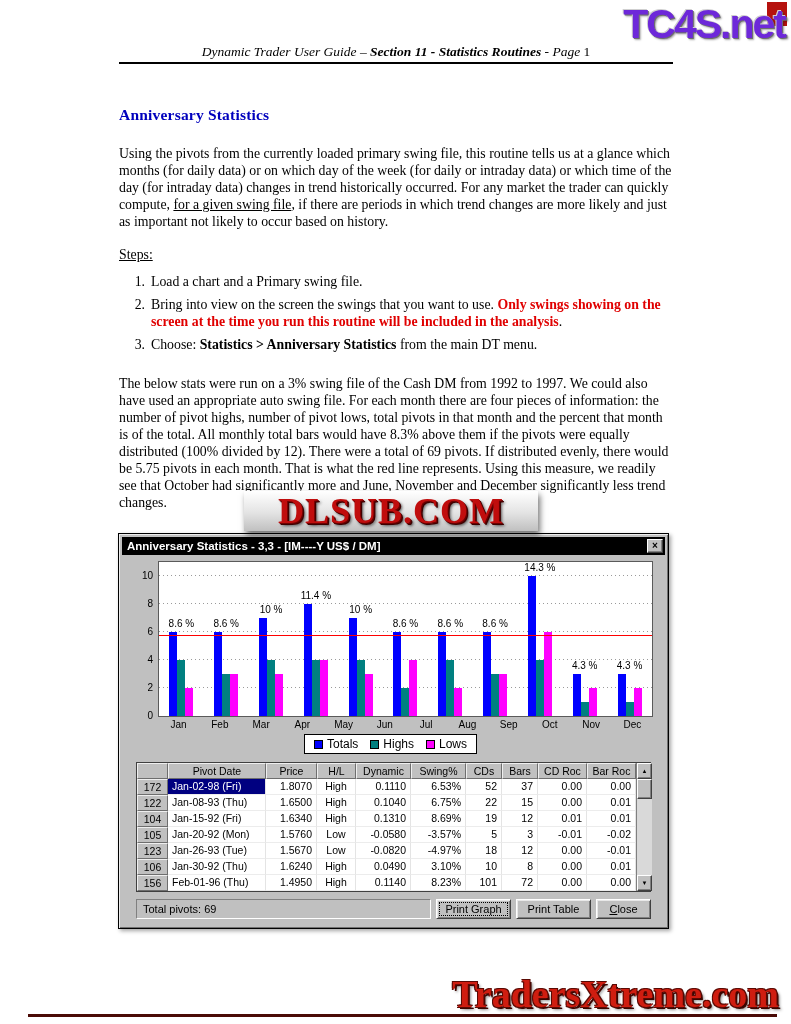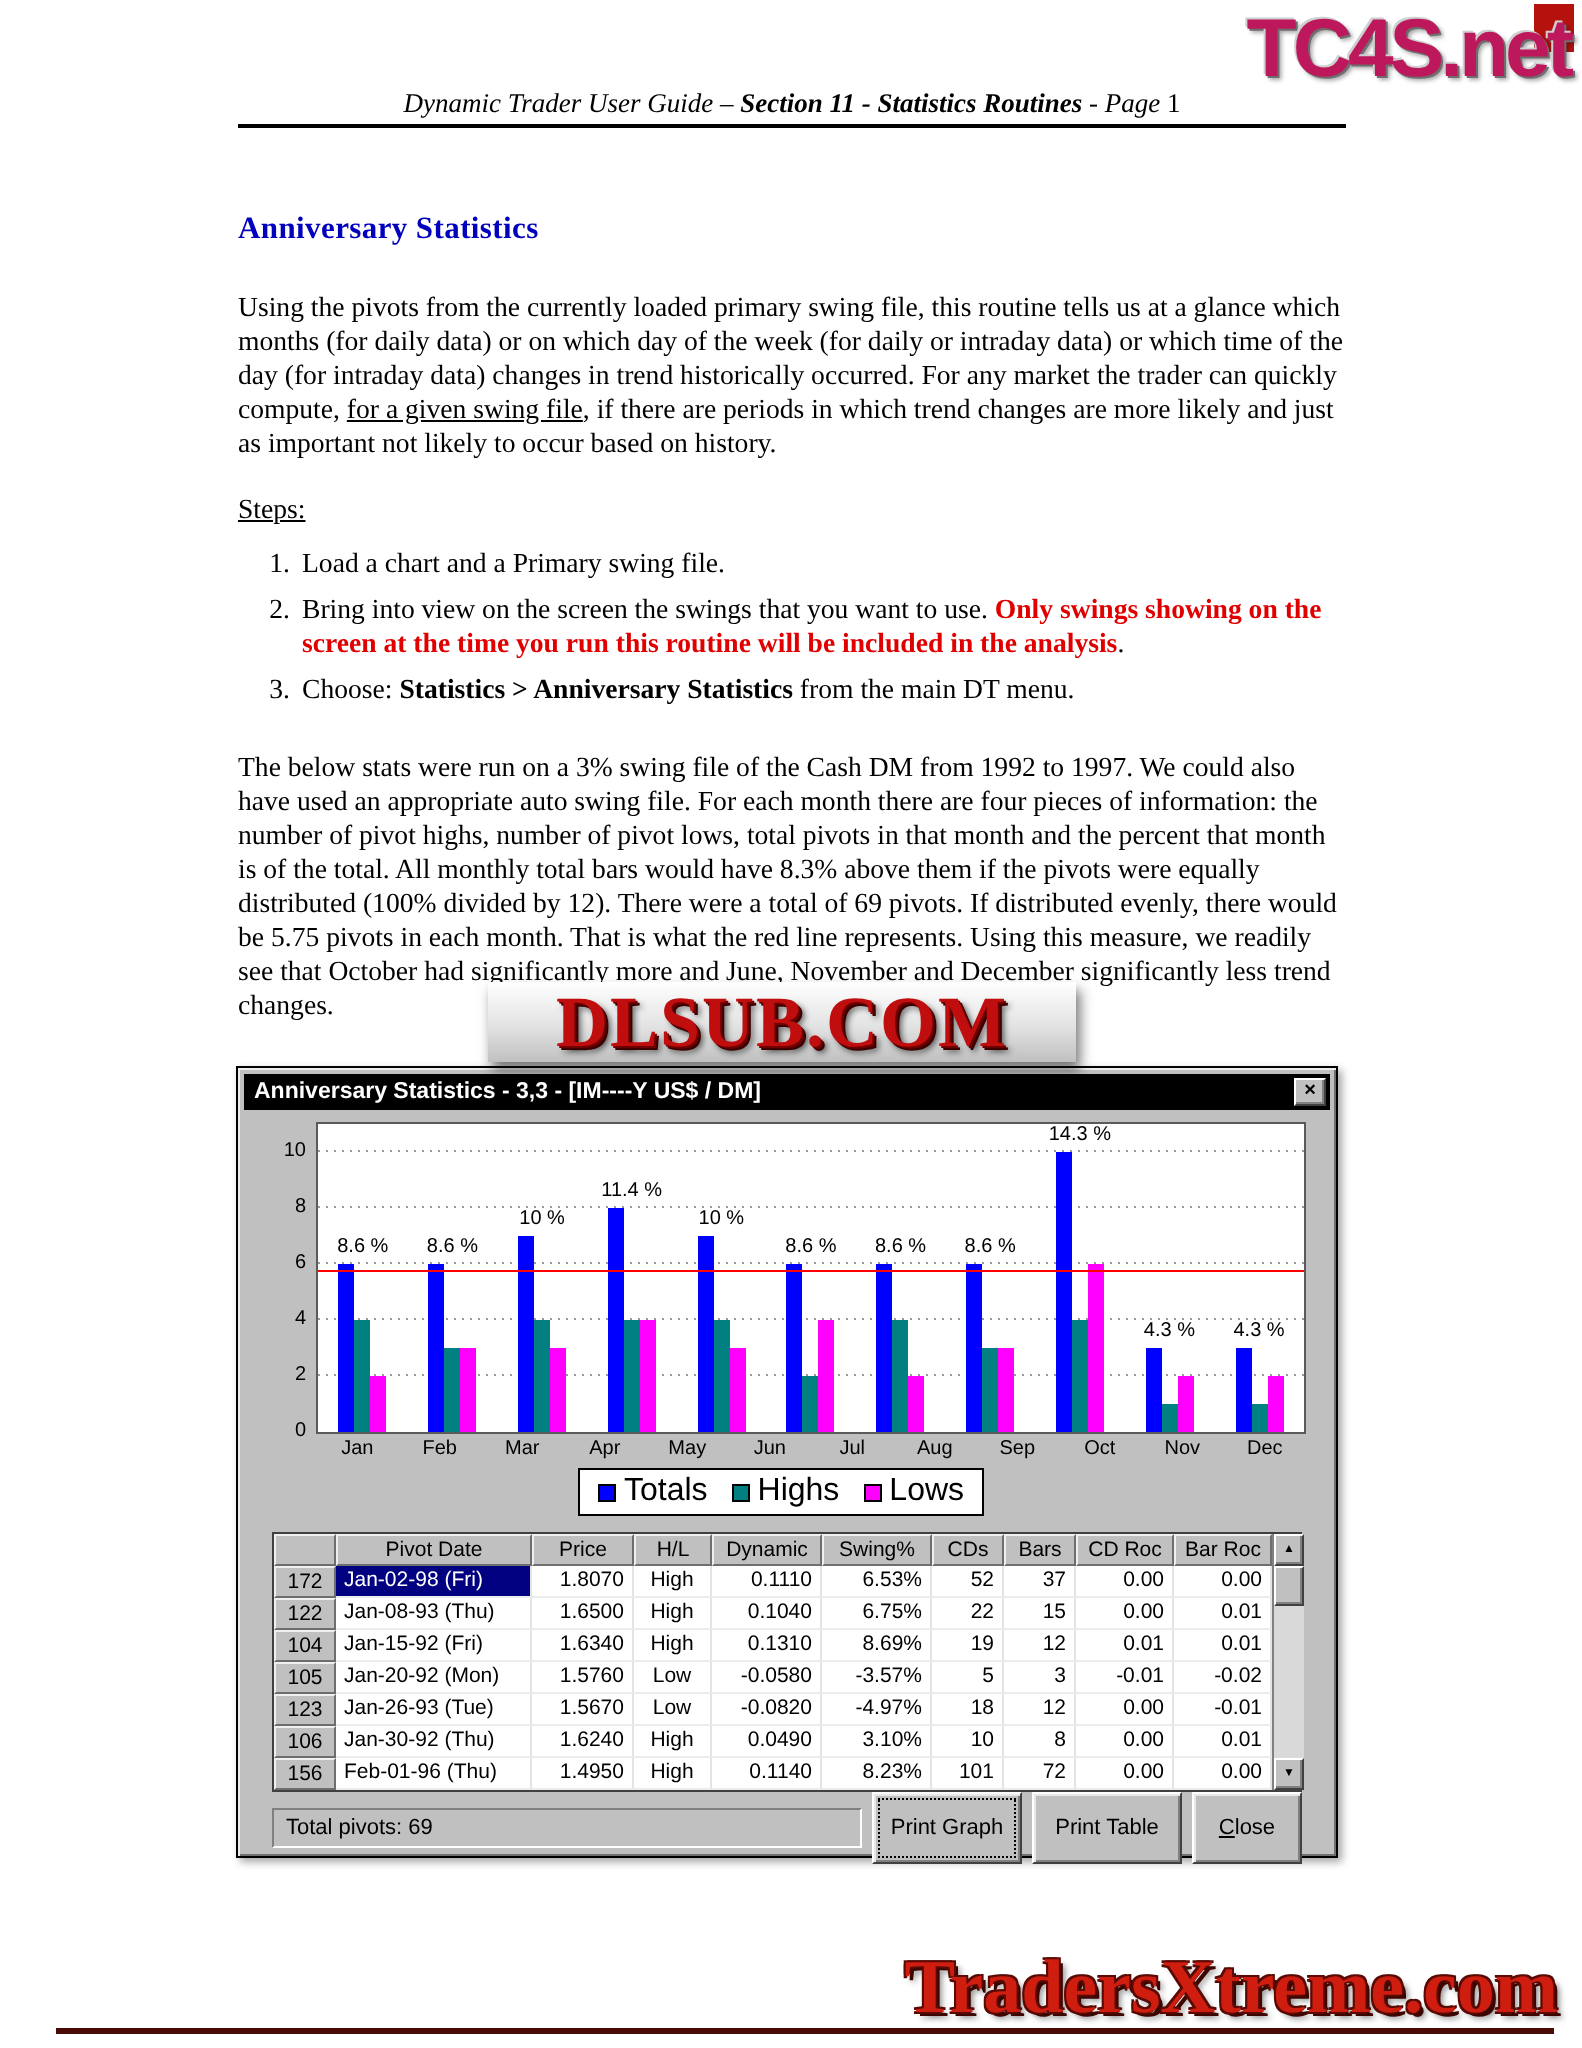--- a/index.html
+++ b/index.html
@@ -4,21 +4,21 @@
 <style>
   * { box-sizing: border-box; margin: 0; padding: 0; }
   html,body { background:#ffffff; }
   .page { position:relative; width:791px; height:1024px; background:#fff; overflow:hidden;
           font-family:"Liberation Serif", serif; color:#000; }
 
   
   .tc4s { position:absolute; top:0; right:6px; height:48px; display:flex; align-items:center; }
   .tc4s-red { position:absolute; right:-2px; top:2px; width:20px; height:24px; background:#b5120e; }
   .tc4s-text { position:relative; font-family:"Liberation Sans", sans-serif; font-weight:bold;
-               font-size:41px; letter-spacing:-2px; color:#be185d;
+               font-size:41px; letter-spacing:-2px; color:#6d28d9;
                text-shadow:-1px -1px 0 #cfcfcf, 1px 1px 0 #6e6e6e, 2px 2px 2px rgba(0,0,0,.35); }
 
   
   .doc-header { position:absolute; left:119px; top:44px; width:554px; text-align:center;
                 font-size:13.5px; font-style:italic; white-space:nowrap; }
   .doc-header .pgnum { font-style:normal; }
   .header-rule { position:absolute; left:119px; top:62px; width:554px; height:2px; background:#000; }
 
   
   .content { position:absolute; left:119px; top:106px; width:554px; font-size:13.8px; line-height:17px; }
@@ -65,21 +65,21 @@
   .bargroup { position:relative; z-index:2; flex:1; height:100%;
               display:flex; align-items:flex-end; justify-content:center; }
   .bar { width:8px; }
   .pct { position:absolute; left:50%; transform:translateX(-50%); font-size:10px; line-height:10px; white-space:nowrap; }
   .xaxis-row { display:flex; }
   .y-spacer { width:30px; flex:none; }
   .xaxis { flex:1; display:flex; padding-top:2px; }
   .xlab { flex:1; text-align:center; font-size:10px; }
   .legend-row { display:flex; justify-content:center; margin-top:4px; }
   .legend { display:flex; align-items:center; gap:12px; border:1px solid #000; background:#fff;
-            padding:2px 9px; font-size:16px; }
+            padding:2px 9px; font-size:12px; }
   .legend-item { display:flex; align-items:center; gap:4px; }
   .legend-swatch { width:9px; height:9px; border:1px solid #000; display:inline-block; }
 
   
   .table-wrap { display:flex; margin:6px 14px 0; border:1px solid #404040; background:#fff; flex:none; }
   .grid { flex:1; display:grid; grid-template-columns:31px 98px 51px 39px 55px 55px 36px 36px 49px 49px; }
   .hcell,.ncell { background:#c0c0c0; border-top:1px solid #efefef; border-left:1px solid #efefef;
                   border-right:1px solid #6e6e6e; border-bottom:1px solid #6e6e6e;
                   font-size:10.5px; text-align:center; height:16px; line-height:14px;
                   white-space:nowrap; overflow:hidden; }
@@ -94,21 +94,21 @@
             box-shadow:inset -1px -1px 0 #808080; display:flex; align-items:center; justify-content:center;
             font-size:6px; color:#000; }
   .sb-track { flex:1; position:relative; }
   .sb-thumb { position:absolute; top:0; left:0; right:0; height:20px; background:#c0c0c0;
               border:1px solid; border-color:#fff #404040 #404040 #fff; box-shadow:inset -1px -1px 0 #808080; }
 
   
   .bottom-row { display:flex; align-items:center; gap:5px; margin:8px 14px 6px; margin-top:auto; flex:none; }
   .status { flex:1; height:20px; line-height:18px; padding:0 6px;
             border:1px solid; border-color:#808080 #fff #fff #808080; }
-  .btn { height:36px; min-width:75px; padding:0 8px; background:#c0c0c0; color:#000;
+  .btn { height:20px; min-width:75px; padding:0 8px; background:#c0c0c0; color:#000;
          border:1px solid; border-color:#fff #404040 #404040 #fff;
          box-shadow:inset 1px 1px 0 #e8e8e8, inset -1px -1px 0 #808080;
          font-family:"Liberation Sans", sans-serif; font-size:11px; cursor:default; }
   .btn.focus { outline:1px dotted #000; outline-offset:-4px; }
   .btn-close { min-width:55px; }
 
   
   .footer-logo { position:absolute; right:12px; top:975px; font-family:"Liberation Serif", serif;
                  font-weight:bold; font-size:38px; line-height:38px; color:#cf1d10;
                  text-shadow:-1px -1px 0 #5a0a04, 1px -1px 0 #5a0a04, -1px 1px 0 #5a0a04,

